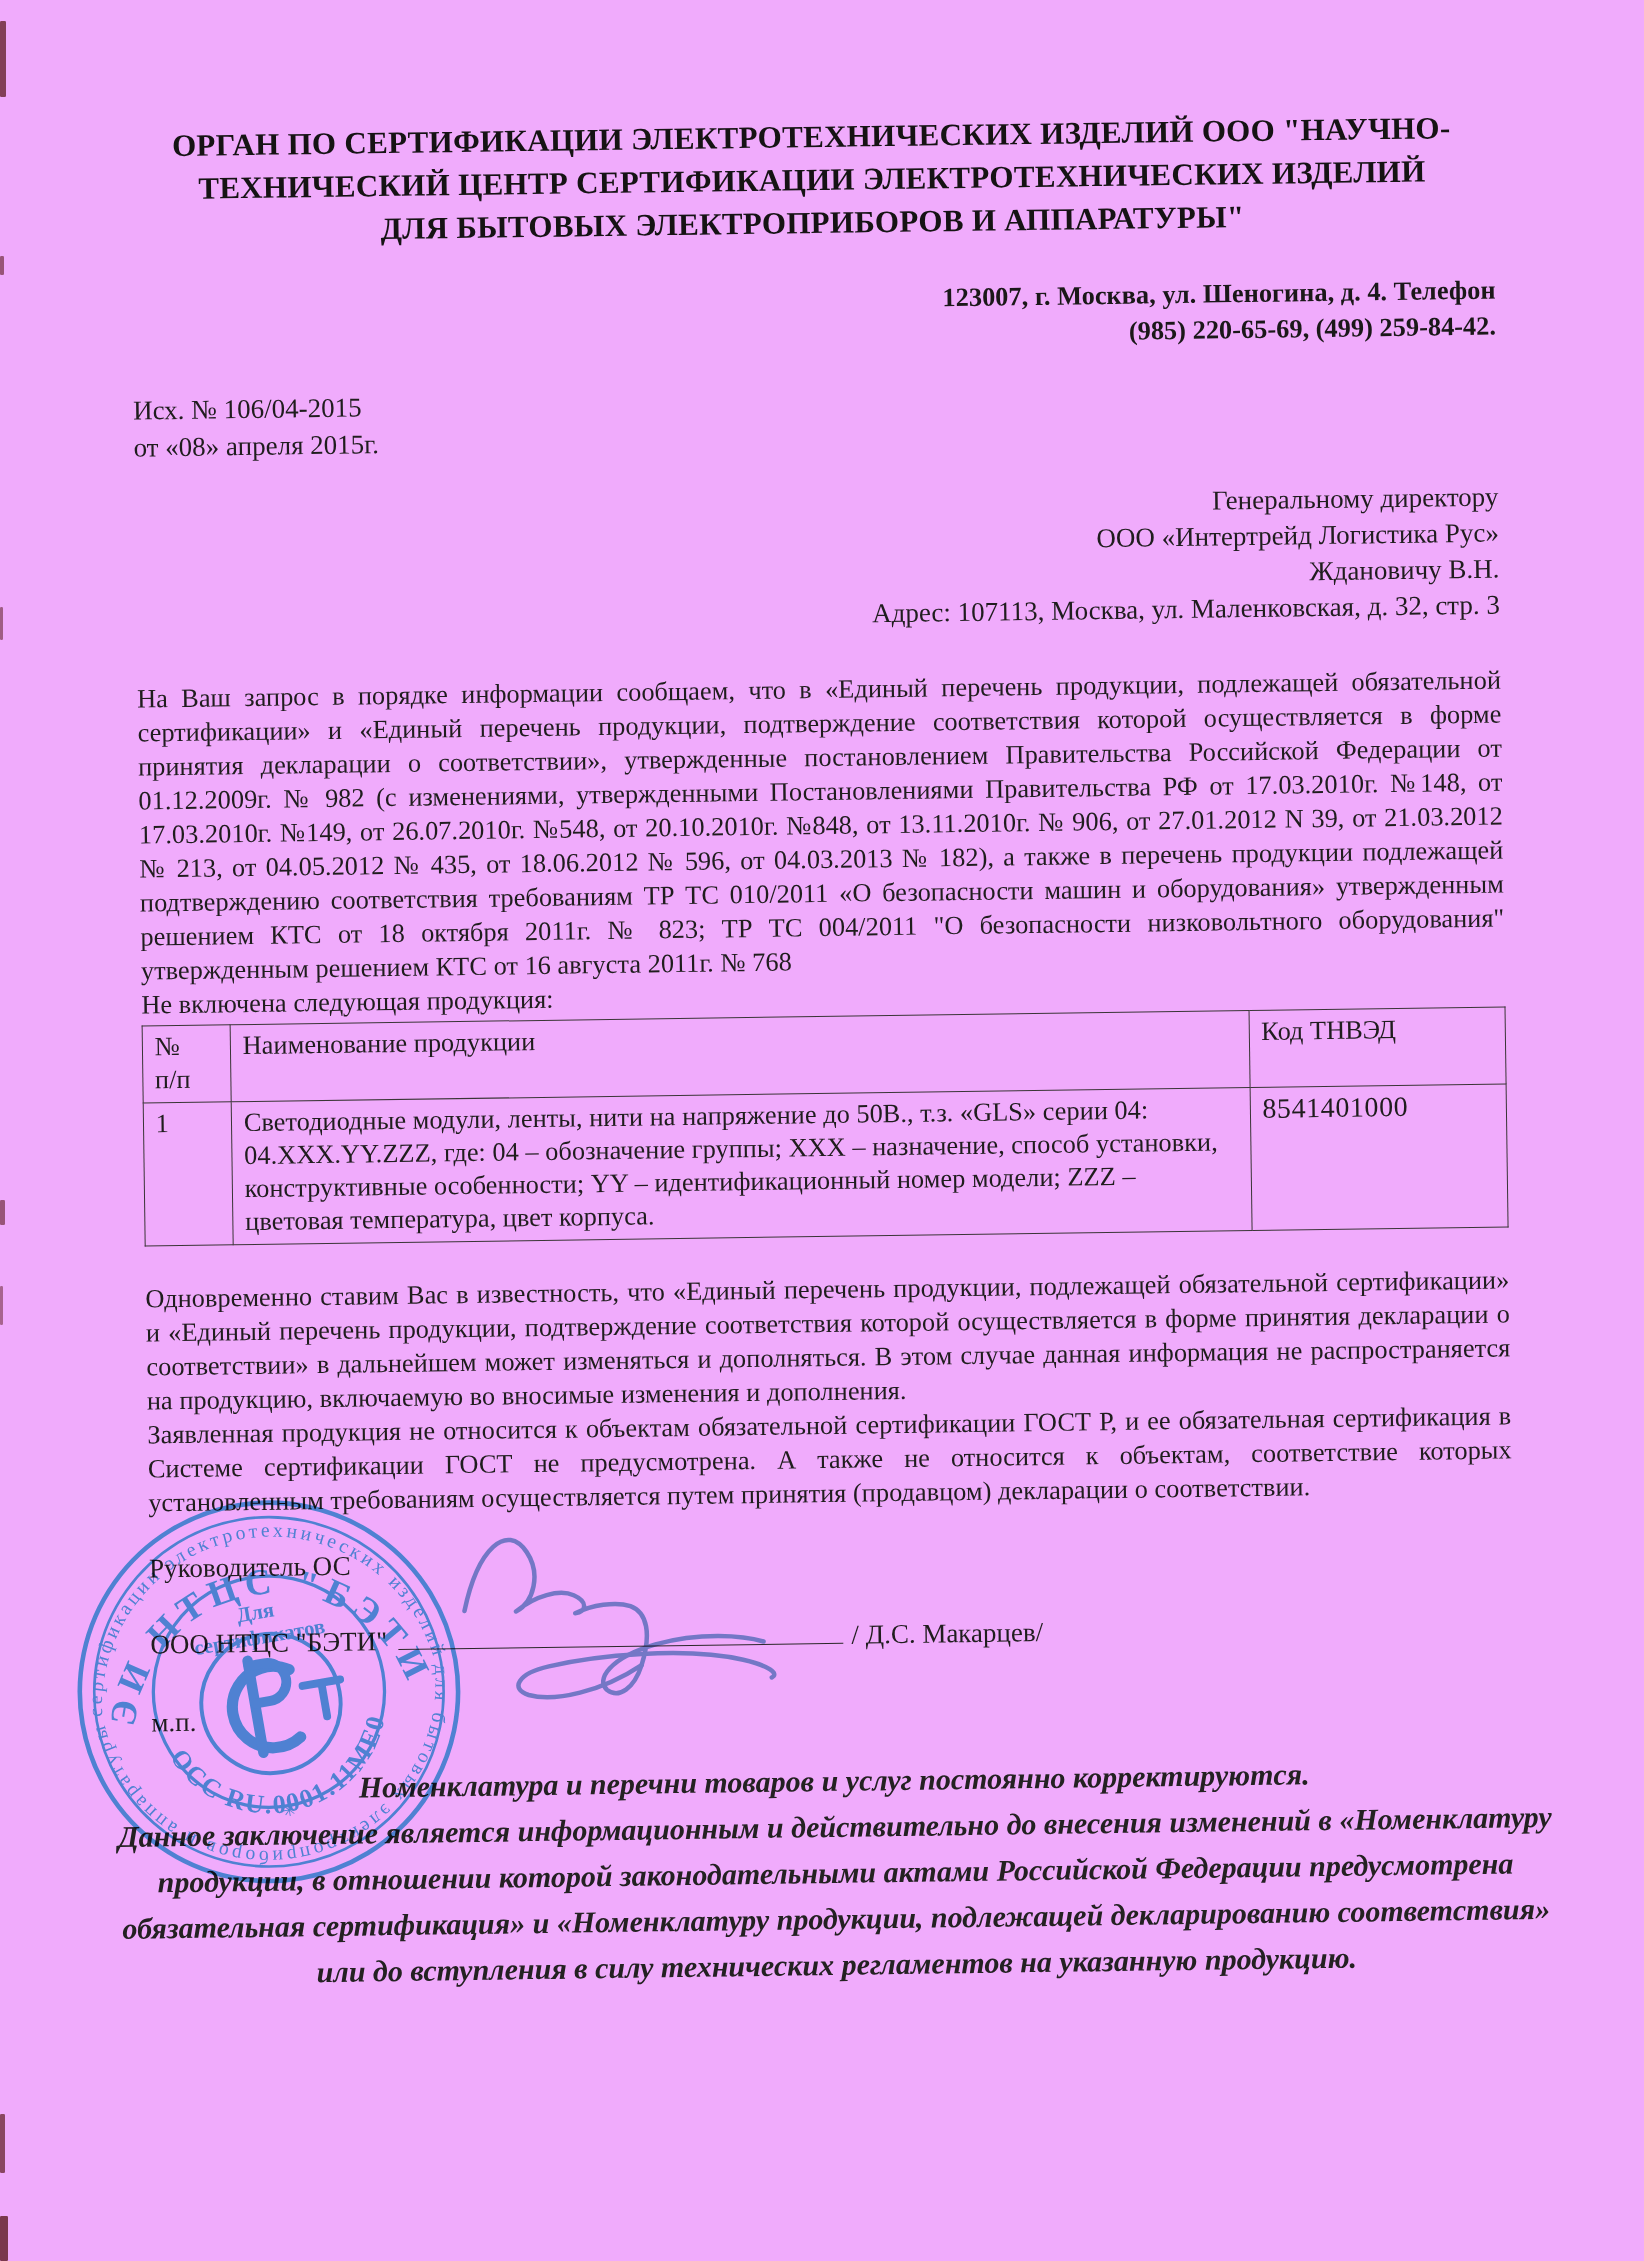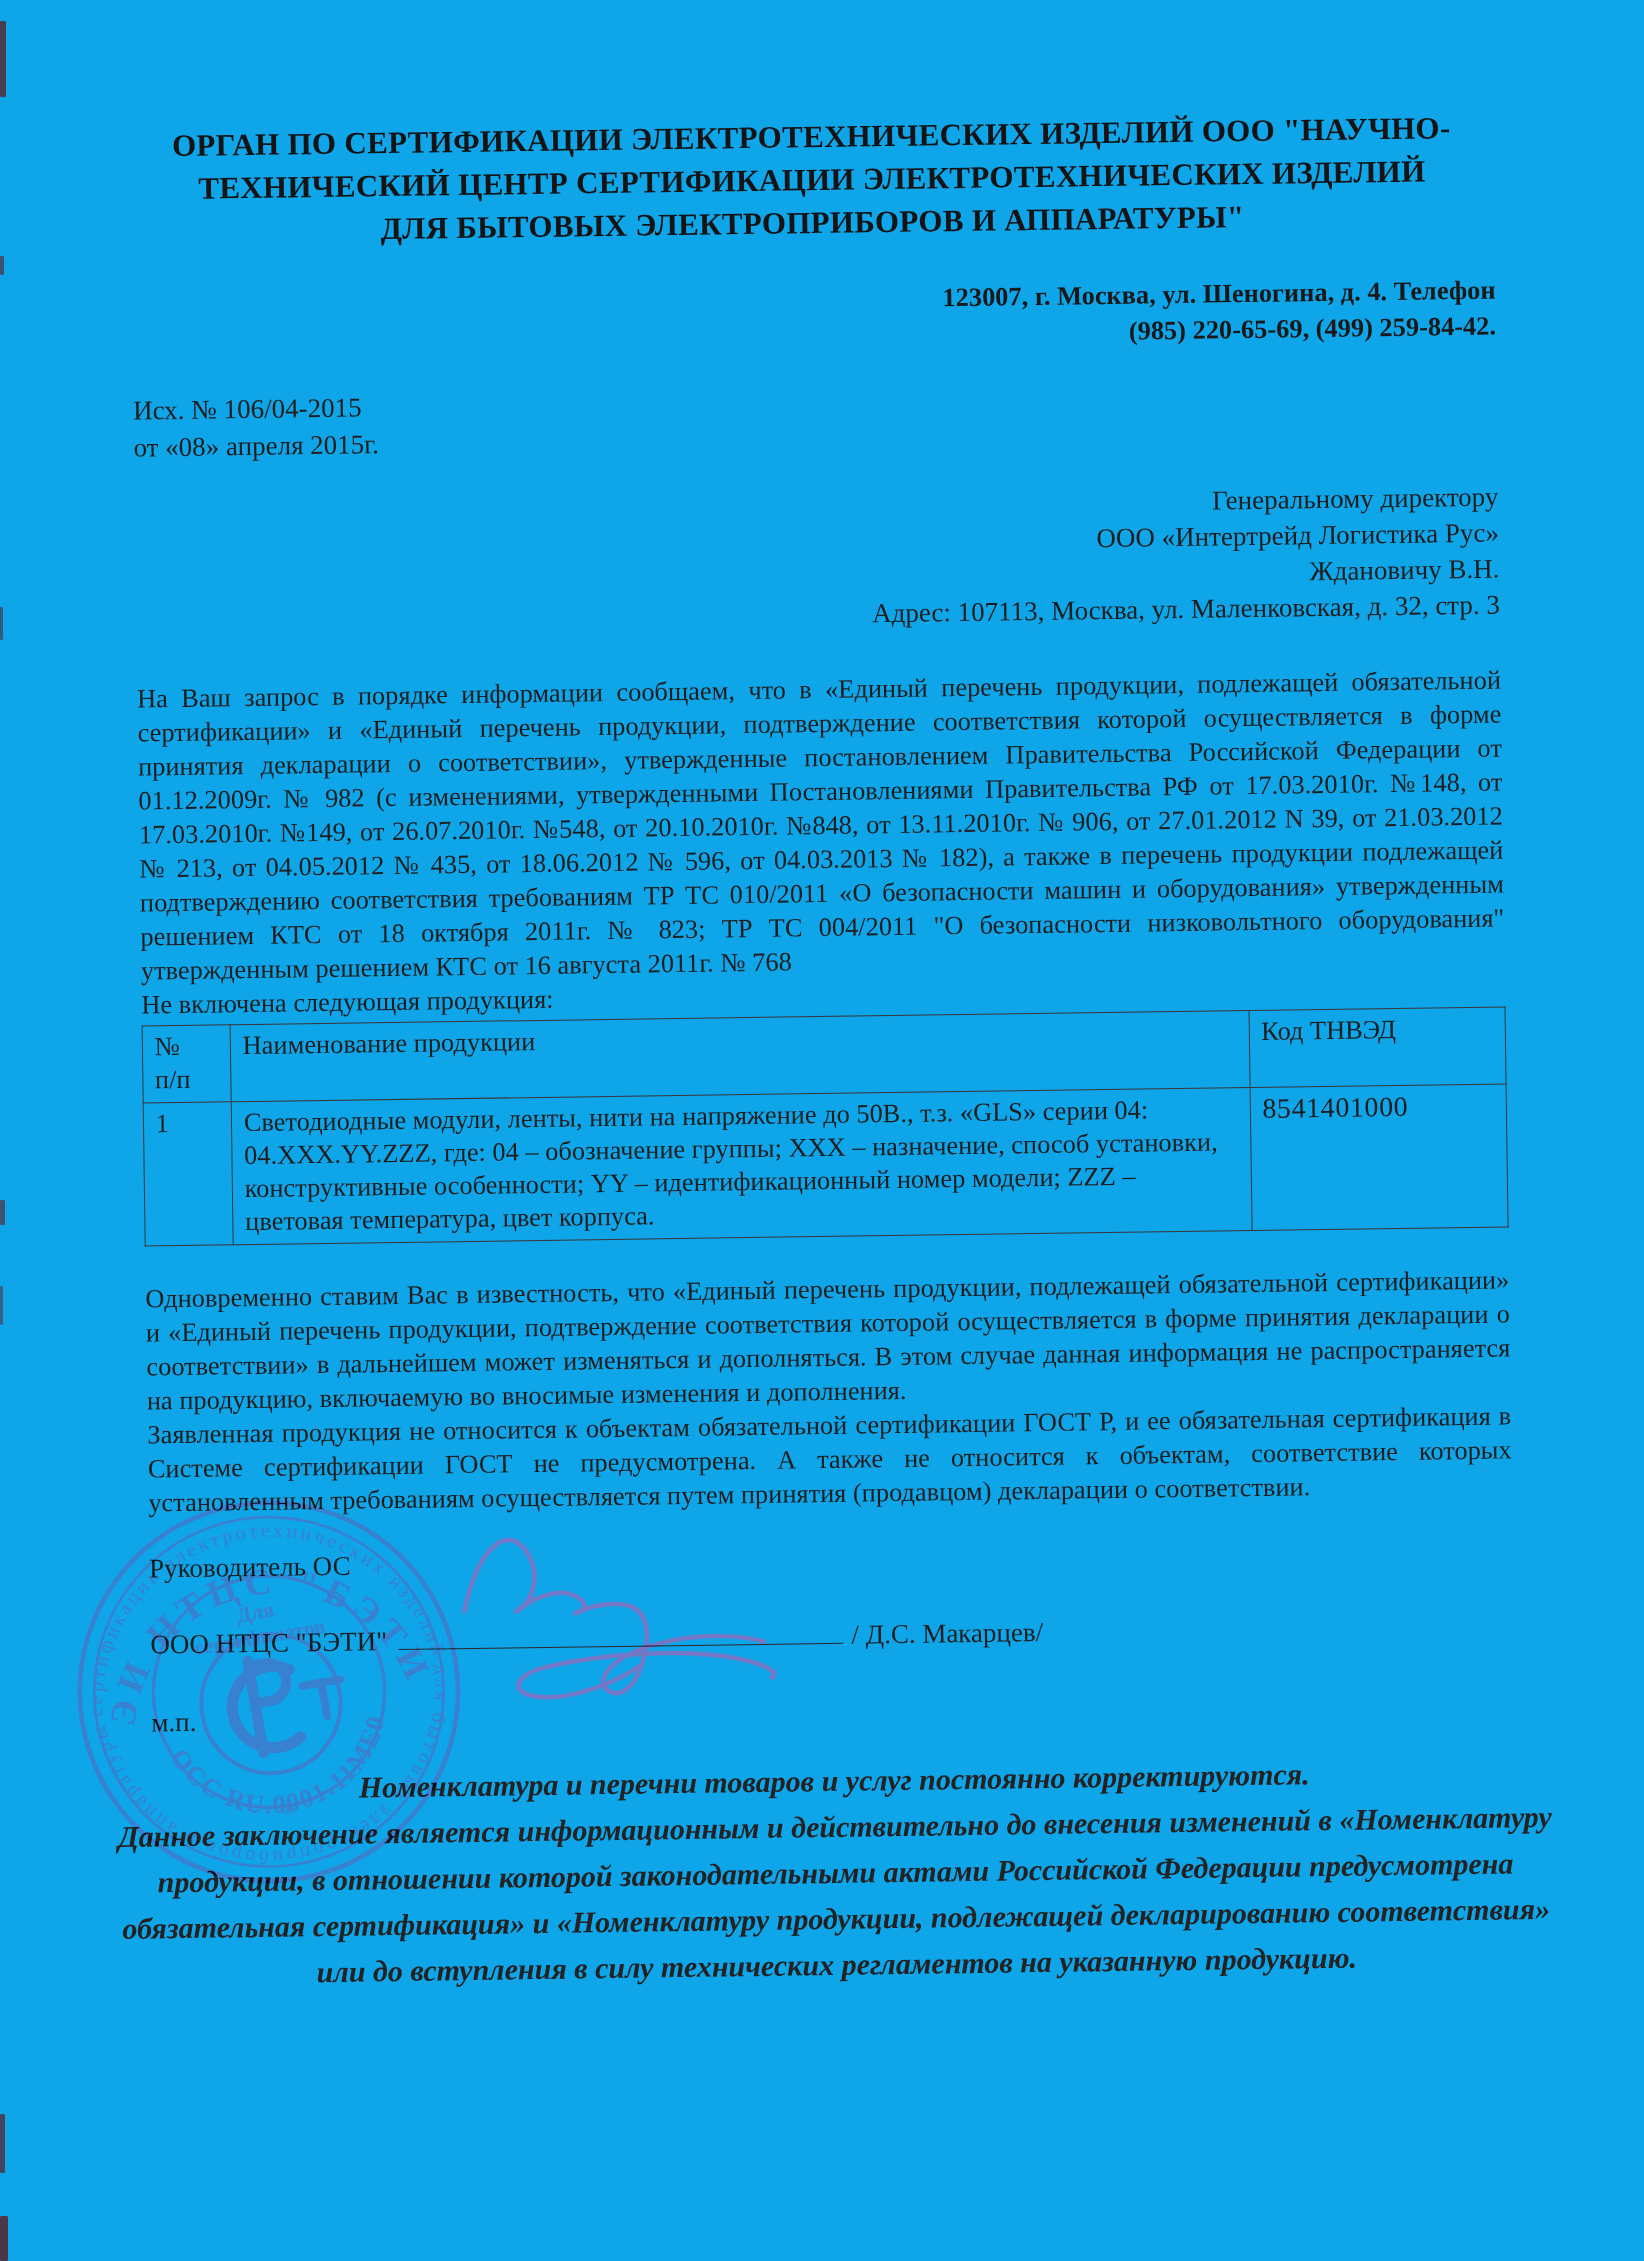--- a/index.html
+++ b/index.html
@@ -1,19 +1,19 @@
 <!DOCTYPE html>
 <html lang="ru" style="font-size:10.3px"><head>
 <meta charset="utf-8">
 <style>
   html,body{margin:0;padding:0;background:#ffffff;}
   .page{
     position:relative;
     width:1644px;height:2261px;
-    background:#0ea5e9;
+    background:#f0abfc;
     overflow:hidden;
     font-family:"Liberation Serif","DejaVu Serif",serif;
     color:#201d1e;
   }
   .tilt{
     position:absolute;
     left:0;top:0;right:0;bottom:0;
     padding:115px 140px 0 140px;
     transform:rotate(-0.8deg);
     transform-origin:50% 40%;

